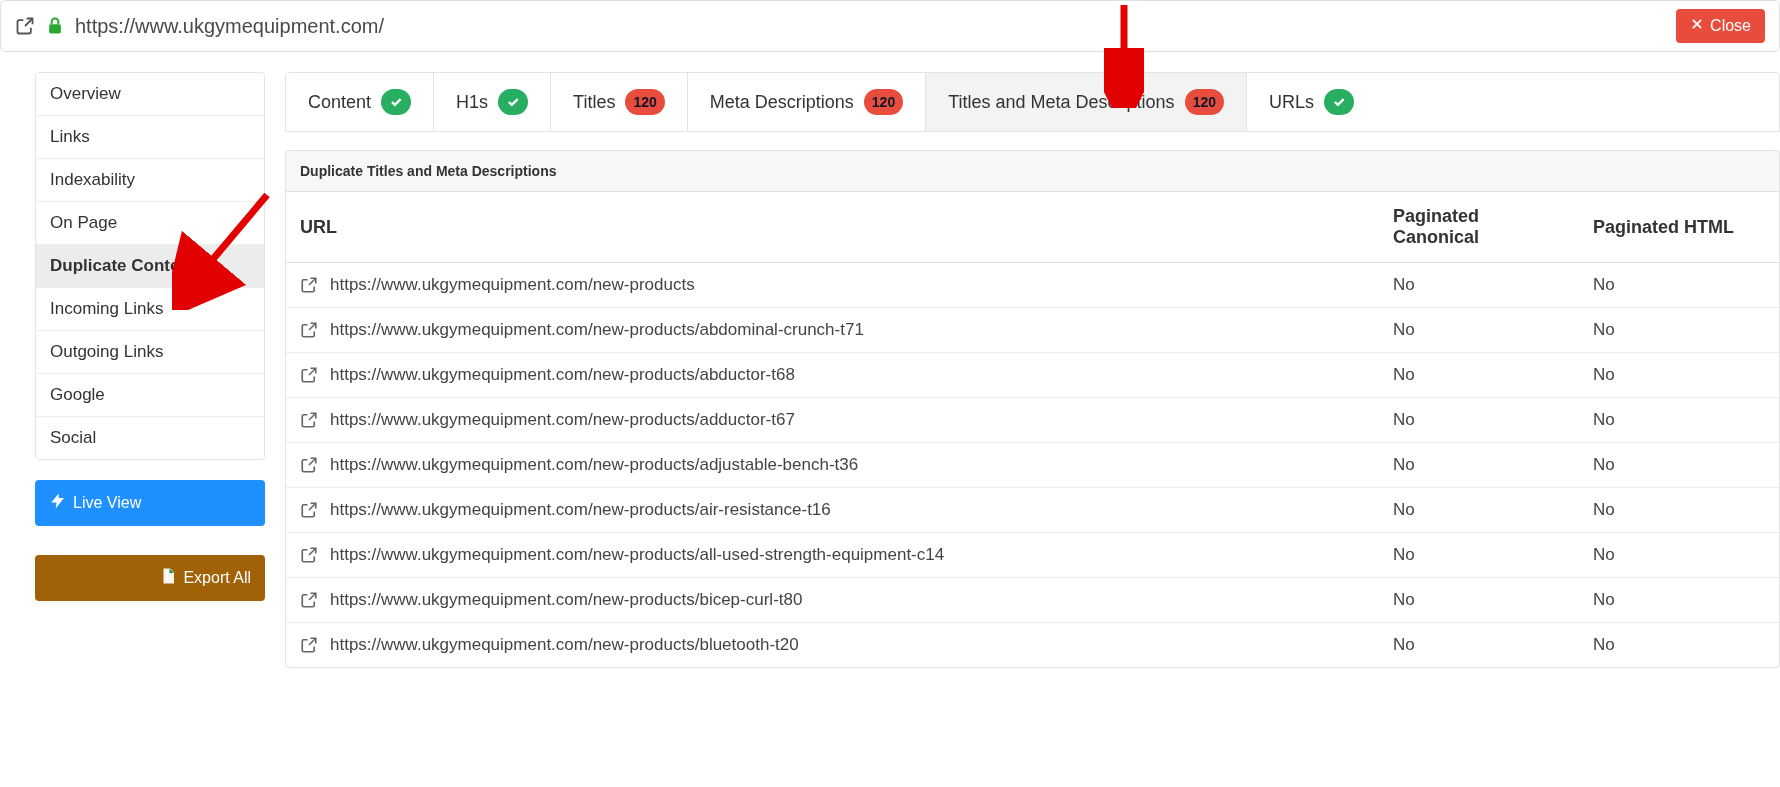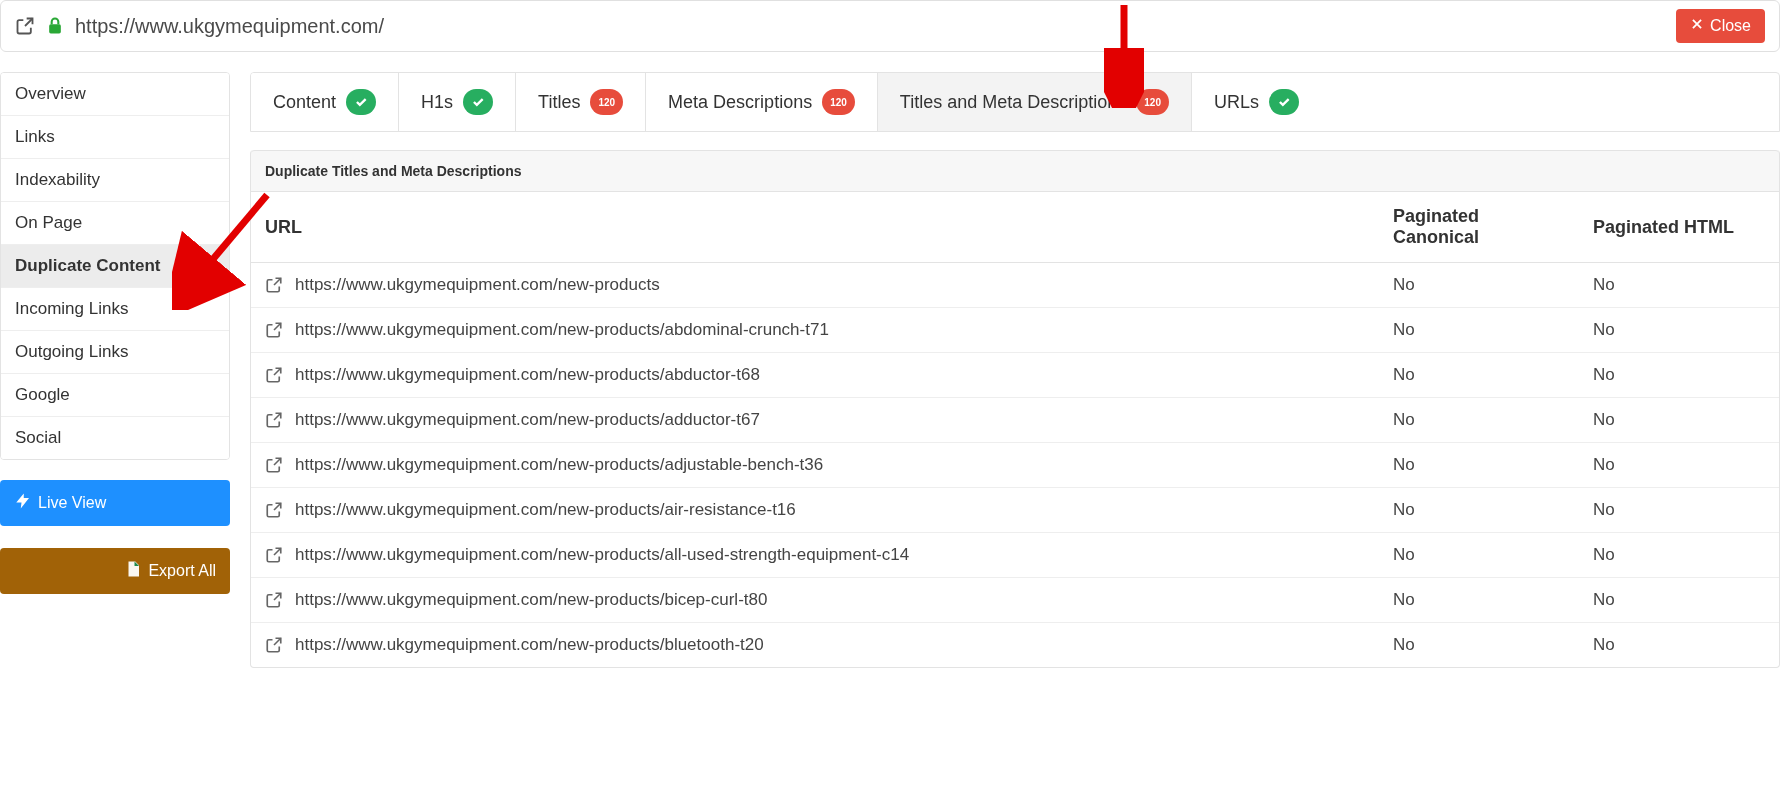--- a/index.html
+++ b/index.html
@@ -42,51 +42,51 @@
     border-radius: 4px;
     padding: 8px 14px;
     font-size: 16px;
     color: #fff;
     cursor: pointer;
   }
   .btn-red { background: #e74c3c; }
   .btn-blue { background: #1e90ff; width: 100%; justify-content: flex-start; padding: 12px 14px; }
   .btn-green { background: #a16207; width: 100%; justify-content: flex-end; padding: 12px 14px; }
 
-  .layout { display: flex; gap: 20px; align-items: flex-start; }
+  .layout { display: flex; gap: 20px; align-items: flex-start; margin-left: 35px; }
   .sidebar { width: 230px; flex-shrink: 0; }
   .nav-list { border: 1px solid #e3e3e3; border-radius: 4px; overflow: hidden; }
   .nav-item {
     padding: 11px 14px;
     border-bottom: 1px solid #eee;
     font-size: 17px;
     color: #333;
     cursor: pointer;
     background: #fff;
   }
   .nav-item:last-child { border-bottom: none; }
   .nav-item.active { background: #ececec; font-weight: 600; }
-  .sidebar-actions { margin-top: 20px; display: flex; flex-direction: column; gap: 22px; }
+  .sidebar-actions { margin-top: 20px; display: flex; flex-direction: column; gap: 29px; }
 
   .main { flex: 1; min-width: 0; }
   .tabs { display: flex; border: 1px solid #e3e3e3; border-radius: 4px 4px 0 0; overflow: hidden; }
   .tab {
     display: flex; align-items: center; gap: 10px;
     padding: 16px 22px;
     border-right: 1px solid #e3e3e3;
     font-size: 18px;
     color: #333; cursor: pointer;
     background: #fff;
   }
   .tab.active { background: #f3f3f3; text-align: center; }
   .tab:last-child { border-right: none; justify-content: flex-end; }
   .badge {
     display: inline-flex; align-items: center; justify-content: center;
     min-width: 26px; height: 26px; border-radius: 13px;
-    font-size: 10px; color: #ffffff; padding: 0 8px;
+    font-size: 14px; color: #0f172a; padding: 0 8px;
     font-weight: 600;
   }
   .badge-green { background: #27ae60; }
   .badge-red { background: #e74c3c; }
 
   .panel { border: 1px solid #e3e3e3; border-top: none; margin-top: 18px; border-radius: 4px; }
   .panel-header {
     padding: 12px 14px;
     font-size: 14px; font-weight: 700;
     background: #f7f7f7;

